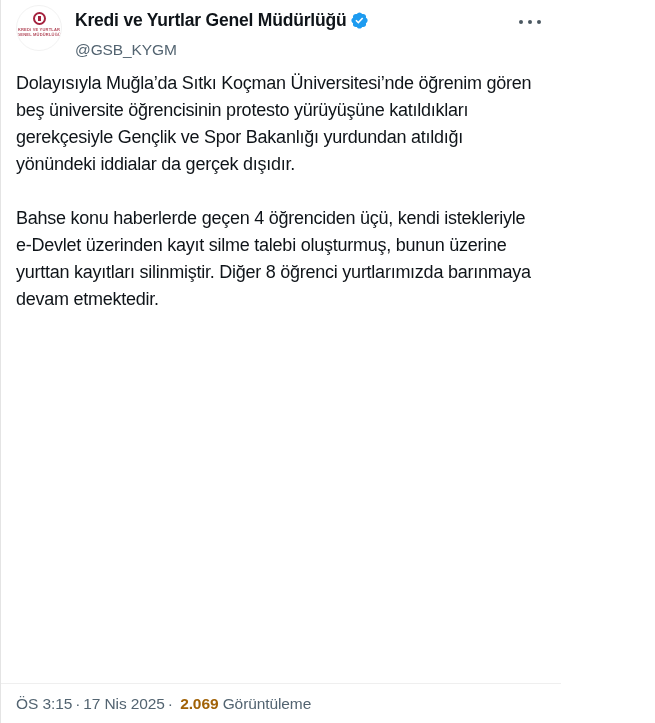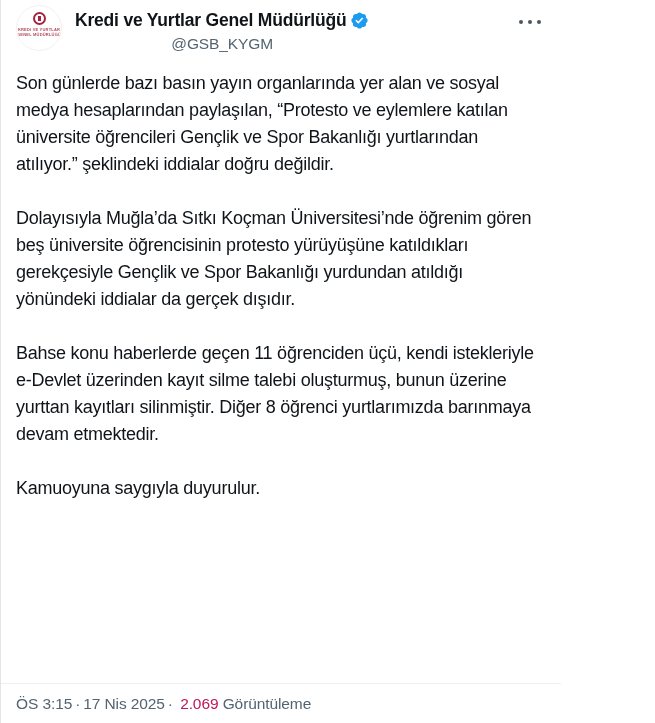--- a/index.html
+++ b/index.html
@@ -47,22 +47,22 @@
   }
   .id-block { margin-left: 13px; padding-top: 5px; min-width: 0; }
   .name-row { display: flex; align-items: center; }
   .display-name {
     font-size: 17.5px; font-weight: 700; color: #0f1419;
     letter-spacing: -0.2px; cursor: pointer;
     white-space: nowrap;
   }
   .verified { width: 19px; height: 19px; margin-left: 4px; flex: 0 0 auto; display: inline-block; }
   .handle {
-    font-size: 15.5px; color: #536471; margin-top: 4px;
-    letter-spacing: -0.1px; cursor: pointer; text-align: center;
+    font-size: 15.5px; color: #536471; margin-top: 10px;
+    letter-spacing: -0.1px; cursor: pointer;
   }
   .more-btn {
     position: absolute; right: 16px; top: 16px;
     display: flex; gap: 5px; padding: 4px; cursor: pointer;
   }
   .more-btn .dot {
     width: 4px; height: 4px; border-radius: 50%;
     background: #4b5861;
   }
   
@@ -79,21 +79,21 @@
   .tweet-body p:last-child { margin-bottom: 0; }
   
   .footer {
     flex: 0 0 auto;
     border-top: 1px solid #efefef;
     padding: 11px 15px 10px 15px;
     font-size: 15.5px; color: #536471;
     letter-spacing: -0.1px;
     white-space: nowrap;
   }
-  .footer .views-count { font-weight: 400; color: #be185d; }
+  .footer .views-count { font-weight: 700; color: #a16207; }
   .footer .sep { padding: 0 3px; }
 </style>
 </head>
 <body>
 
 <div class="page">
 
   <div class="header">
     <div class="avatar">
       <div class="emblem"></div>
@@ -114,24 +114,22 @@
     </div>
 
     <div class="more-btn">
       <span class="dot"></span>
       <span class="dot"></span>
       <span class="dot"></span>
     </div>
   </div>
 
   <div class="tweet-body">
-    <p>Son günlerde bazı basın yayın organlarında yer alan ve sosyal medya hesaplarından paylaşılan, “Protesto ve eylemlere katılan üniversite öğrencileri Gençlik ve Spor Bakanlığı yurtlarından atılıyor.” şeklindeki iddialar doğru değildir.</p>
     <p>Dolayısıyla Muğla’da Sıtkı Koçman Üniversitesi’nde öğrenim gören beş üniversite öğrencisinin protesto yürüyüşüne katıldıkları gerekçesiyle Gençlik ve Spor Bakanlığı yurdundan atıldığı yönündeki iddialar da gerçek dışıdır.</p>
-    <p>Bahse konu haberlerde geçen 11 öğrenciden üçü, kendi istekleriyle e-Devlet üzerinden kayıt silme talebi oluşturmuş, bunun üzerine yurttan kayıtları silinmiştir. Diğer 8 öğrenci yurtlarımızda barınmaya devam etmektedir.</p>
-    <p>Kamuoyuna saygıyla duyurulur.</p>
+    <p>Bahse konu haberlerde geçen 4 öğrenciden üçü, kendi istekleriyle e-Devlet üzerinden kayıt silme talebi oluşturmuş, bunun üzerine yurttan kayıtları silinmiştir. Diğer 8 öğrenci yurtlarımızda barınmaya devam etmektedir.</p>
   </div>
 
   <div class="footer">
     <span>ÖS 3:15</span><span class="sep">·</span><span>17 Nis 2025</span><span class="sep">·</span>
     <span><span class="views-count">2.069</span> <span>Görüntüleme</span></span>
   </div>
 
 </div>
 
 </body></html>

